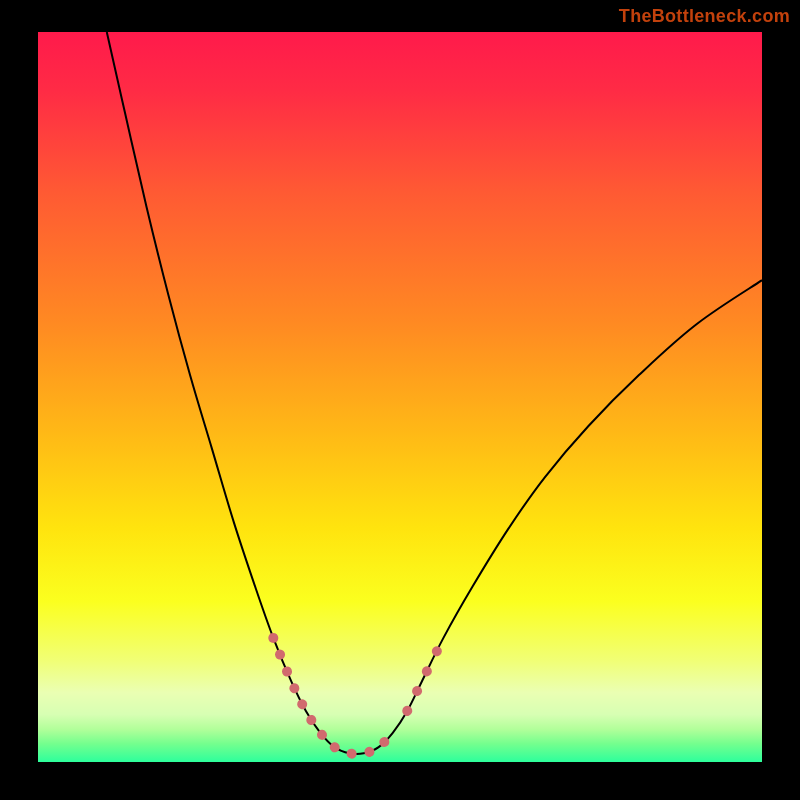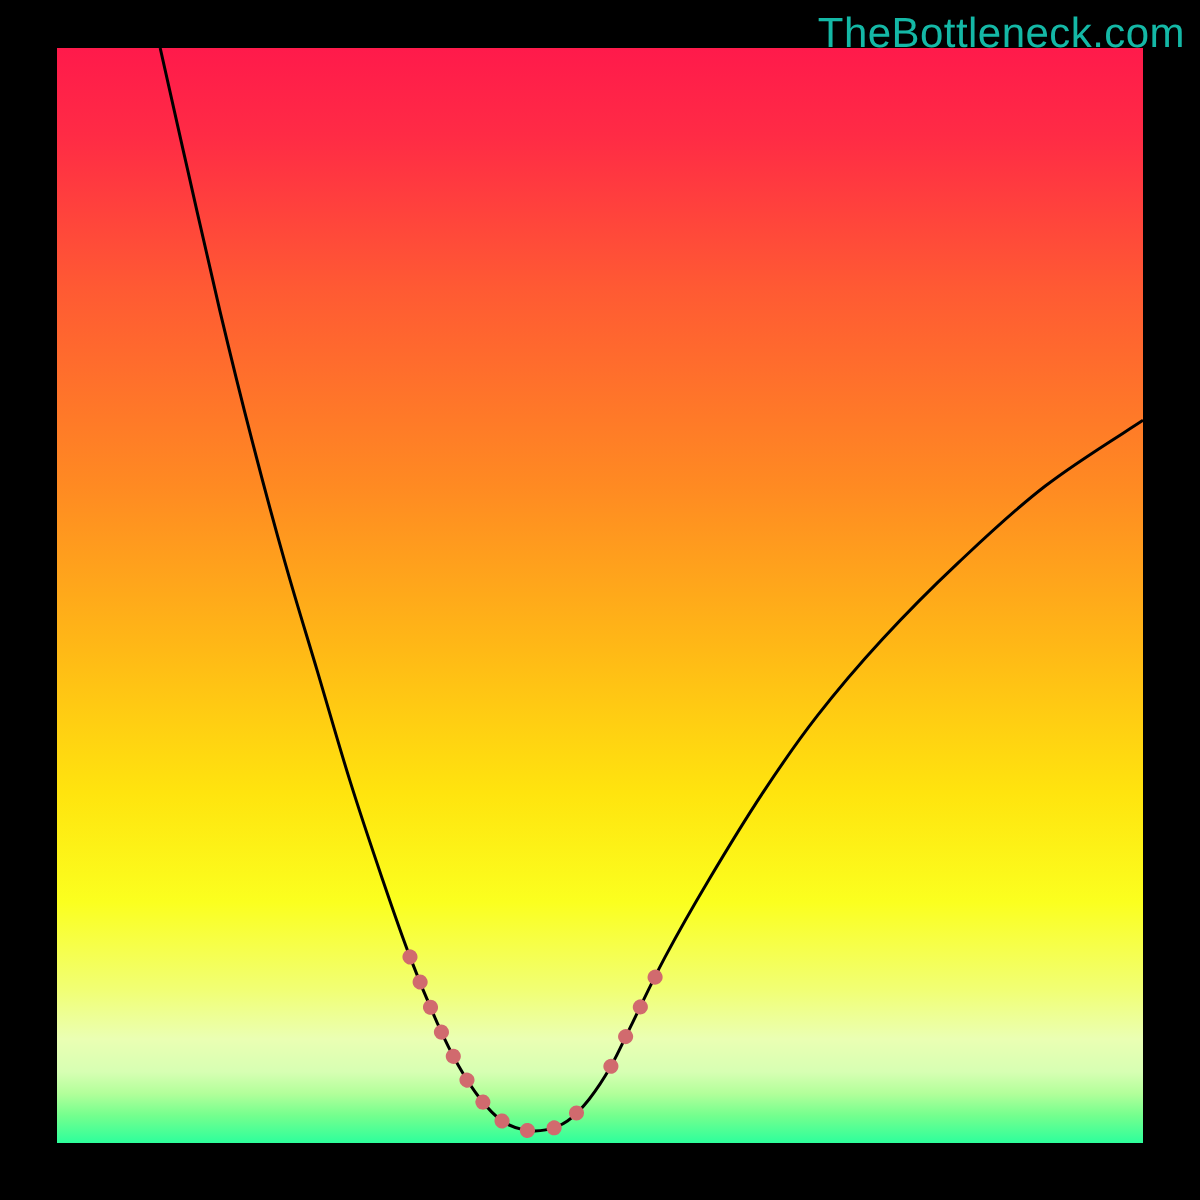--- a/index.html
+++ b/index.html
@@ -13,23 +13,23 @@
   }
   .chart-container {
     position: relative;
     width: 800px;
     height: 800px;
   }
   .watermark {
     position: absolute;
     top: 6px;
     right: 10px;
-    color: #14b8a6;
-    font-size: 28px;
-    font-weight: 400;
+    color: #c2410c;
+    font-size: 18px;
+    font-weight: 700;
     letter-spacing: 0.3px;
     z-index: 10;
   }
   .plot-area {
     position: absolute;
     left: 38px;
     top: 32px;
     width: 724px;
     height: 730px;
     overflow: hidden;

